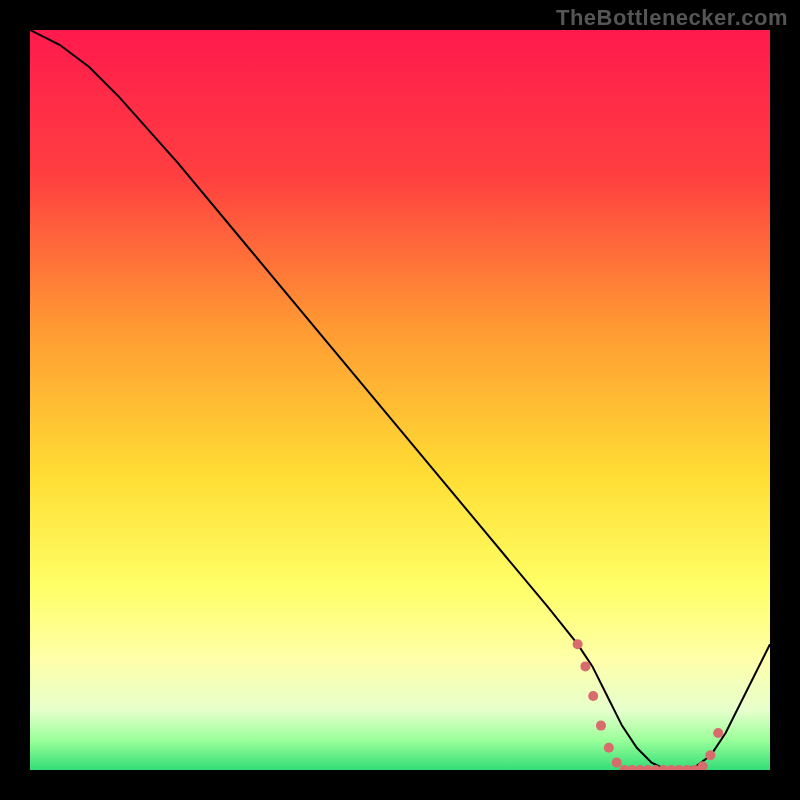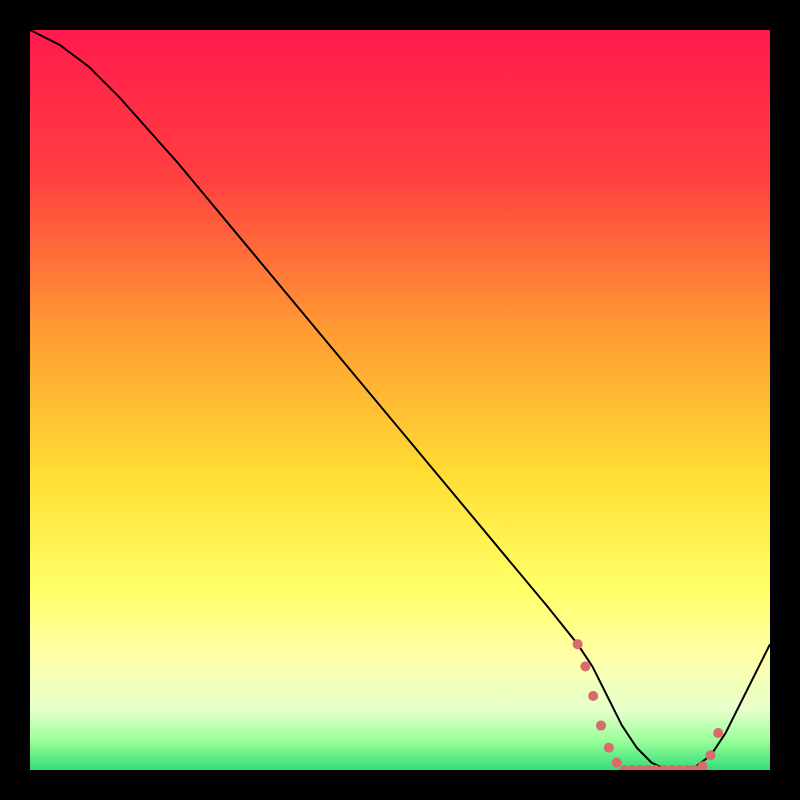--- a/index.html
+++ b/index.html
@@ -7,20 +7,21 @@
     .container { width: 800px; height: 800px; position: relative; background: #000; }
     .watermark { position: absolute; top: 5px; right: 12px; color: #555; font-size: 22px; font-weight: bold; letter-spacing: 0.5px; }
     .chart-area { position: absolute; top: 30px; left: 30px; width: 740px; height: 740px; }
     .gradient-bg { width: 100%; height: 100%; position: absolute; }
     .curve-svg { position: absolute; top: 0; left: 0; width: 100%; height: 100%; }
   </style>
 </head>
 <body>
 
 <div class="container">
+  <div class="watermark">TheBottlenecker.com</div>
   <div class="chart-area">
     <svg class="gradient-bg" viewBox="0 0 740 740" preserveAspectRatio="none">
       <defs>
         <linearGradient id="bg-grad" x1="0%" y1="0%" x2="0%" y2="100%">
         <stop offset="0%" stop-color="#ff1a4d"></stop>
             <stop offset="20%" stop-color="#ff4040"></stop>
             <stop offset="40%" stop-color="#ff9933"></stop>
             <stop offset="60%" stop-color="#ffdd33"></stop>
             <stop offset="75%" stop-color="#ffff66"></stop>
             <stop offset="85%" stop-color="#ffffaa"></stop>

